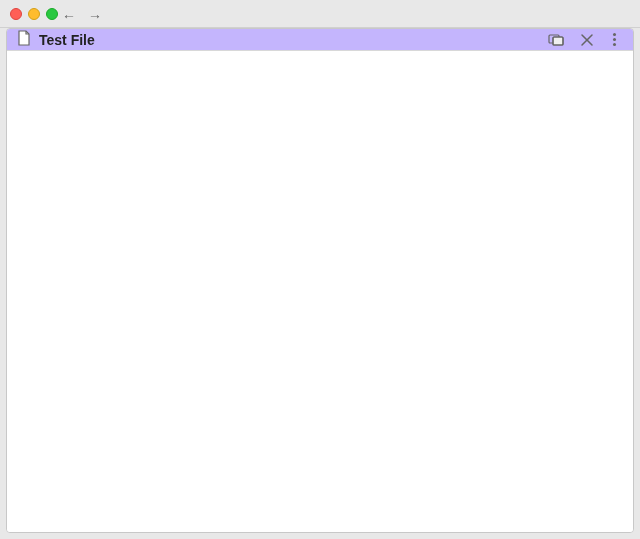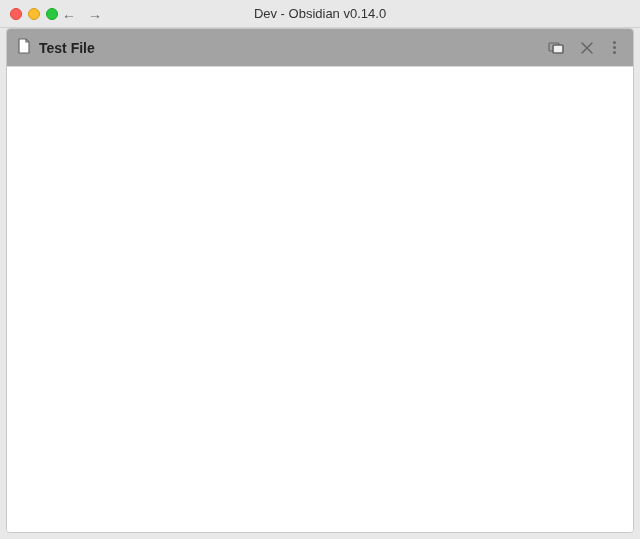--- a/index.html
+++ b/index.html
@@ -96,22 +96,22 @@
       display: flex;
       flex-direction: column;
       border: 1px solid #c8c8c8;
       margin: 0 6px 6px 6px;
       border-radius: 4px;
       overflow: hidden;
     }
 
     
     .toolbar {
-      background: #a3a3a3;
-      height: 38px;
+      background: #c4b5fd;
+      height: 22px;
       display: flex;
       align-items: center;
       padding: 0 10px;
       border-bottom: 1px solid #d8d8d8;
       justify-content: space-between;
       flex-shrink: 0;
     }
 
     .toolbar-left {
       display: flex;
@@ -202,21 +202,20 @@
 <div class="title-bar">
   <div class="traffic-lights">
     <div class="traffic-light close"></div>
     <div class="traffic-light minimize"></div>
     <div class="traffic-light maximize"></div>
   </div>
   <div class="nav-buttons">
     <button class="nav-btn">←</button>
     <button class="nav-btn">→</button>
   </div>
-  <span class="title-text">Dev - Obsidian v0.14.0</span>
 </div>
 
 <div class="window">
 
   <div class="toolbar">
     <div class="toolbar-left">
       <span class="file-icon">
         <svg width="14" height="16" viewBox="0 0 14 16" fill="none" xmlns="http://www.w3.org/2000/svg">
           <path d="M2 1h7l3 3v11H2V1z" stroke="#666" stroke-width="1.2" fill="white"></path>
           <path d="M9 1v3h3" stroke="#666" stroke-width="1.2" fill="none"></path>

